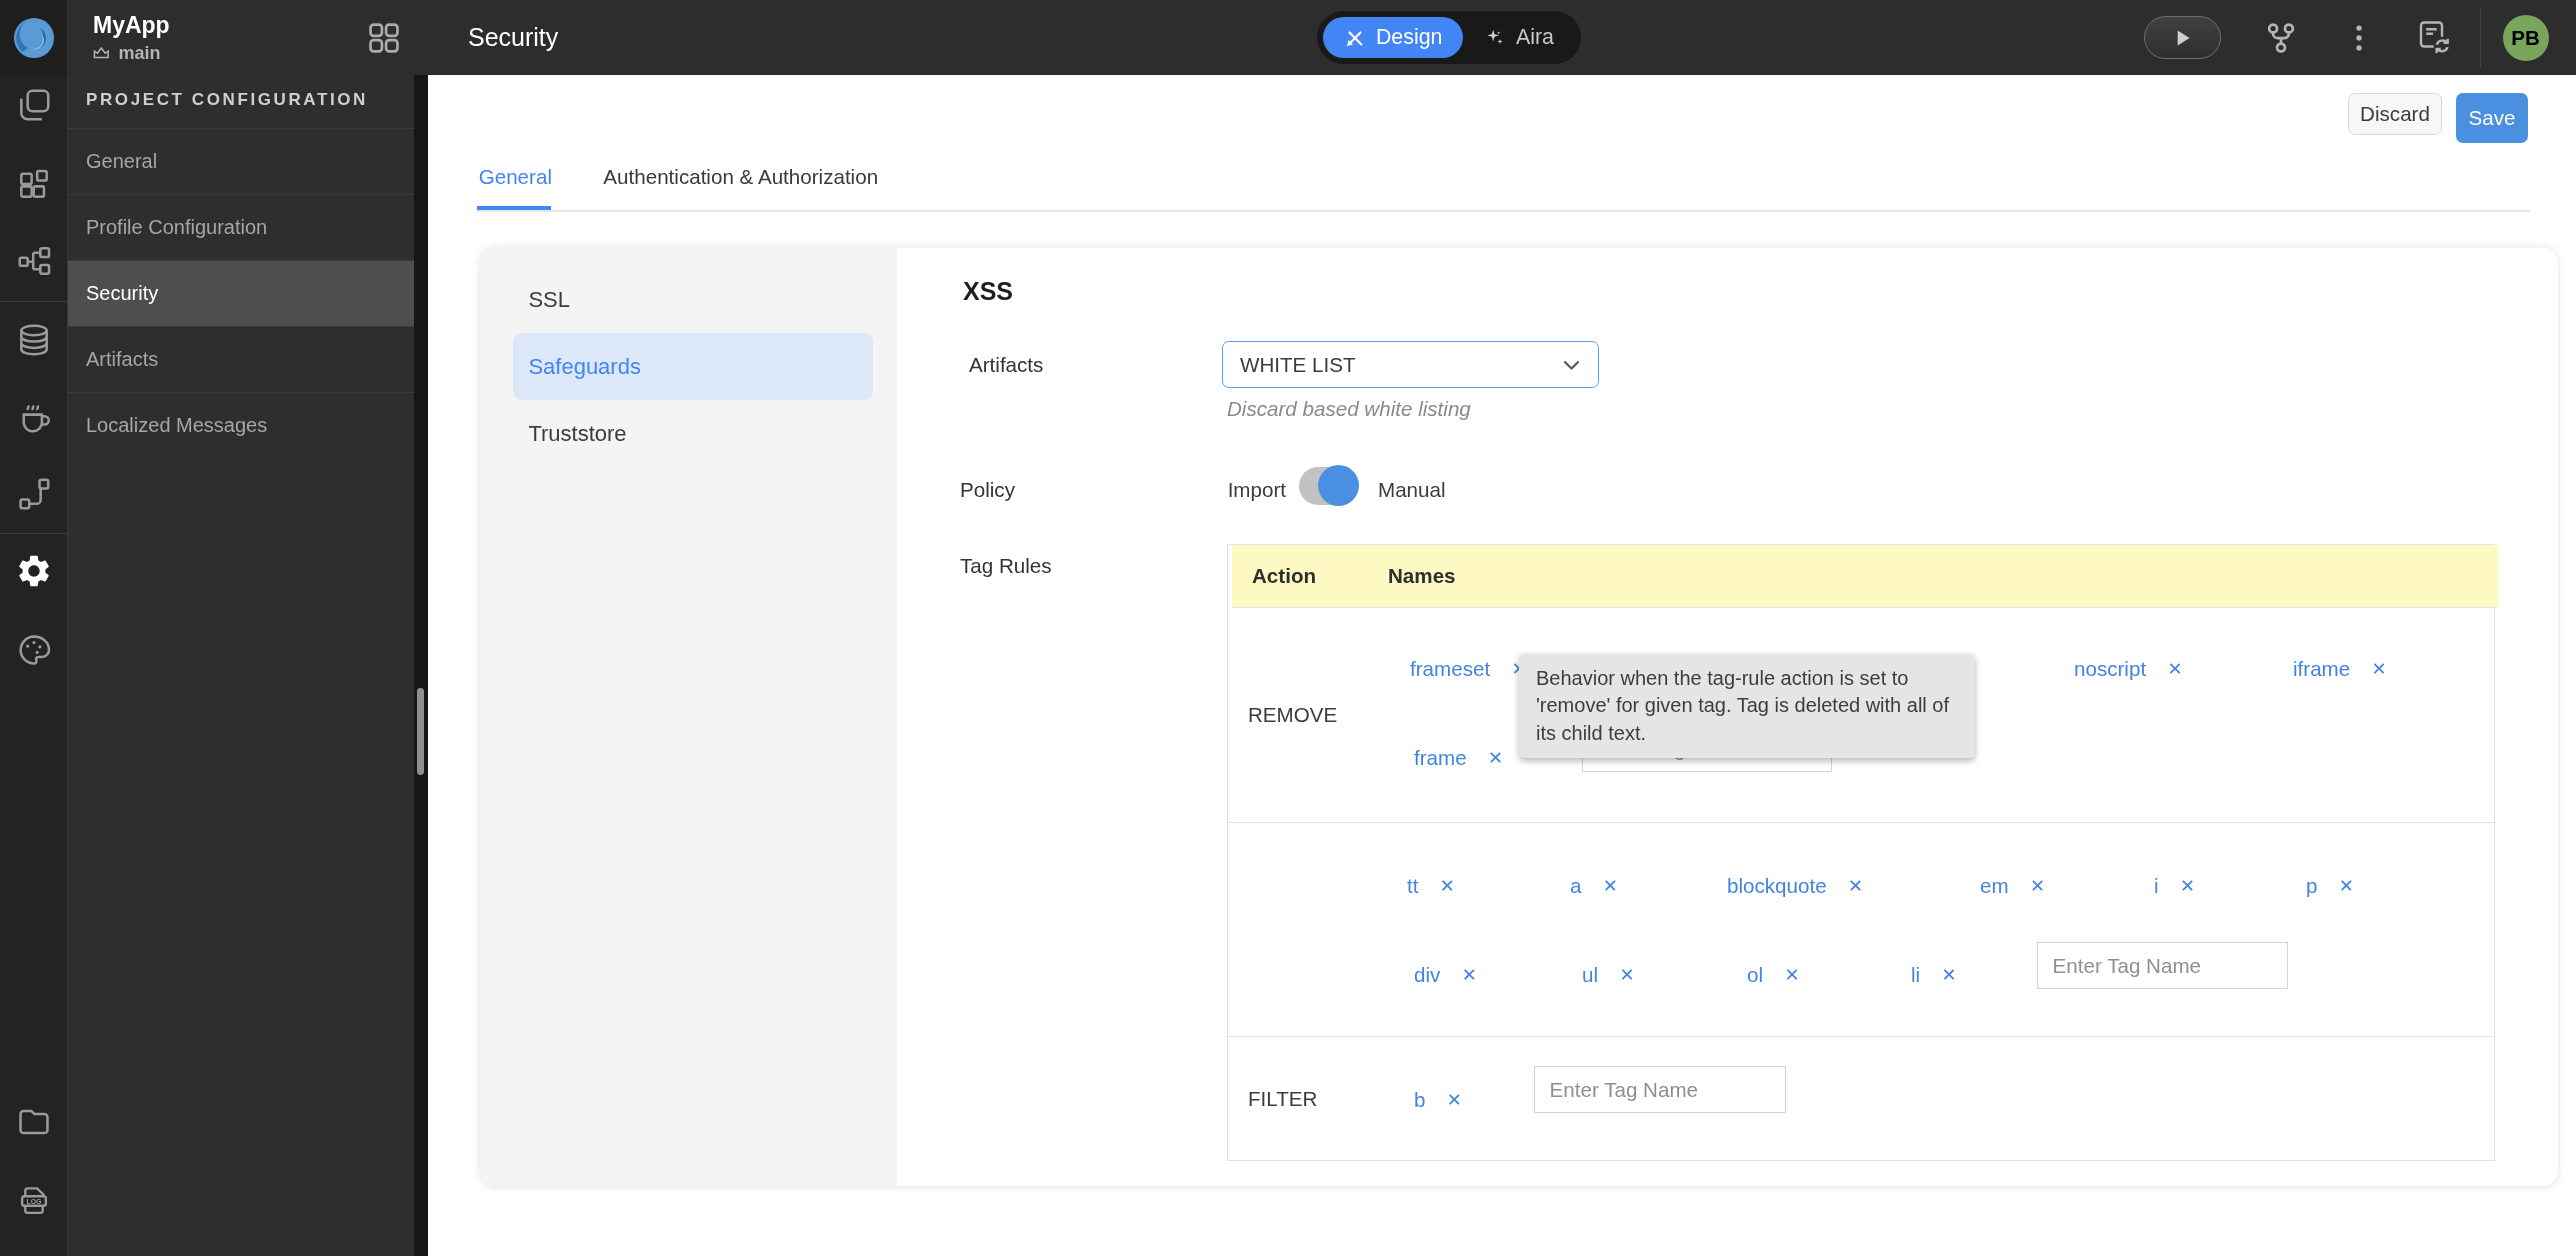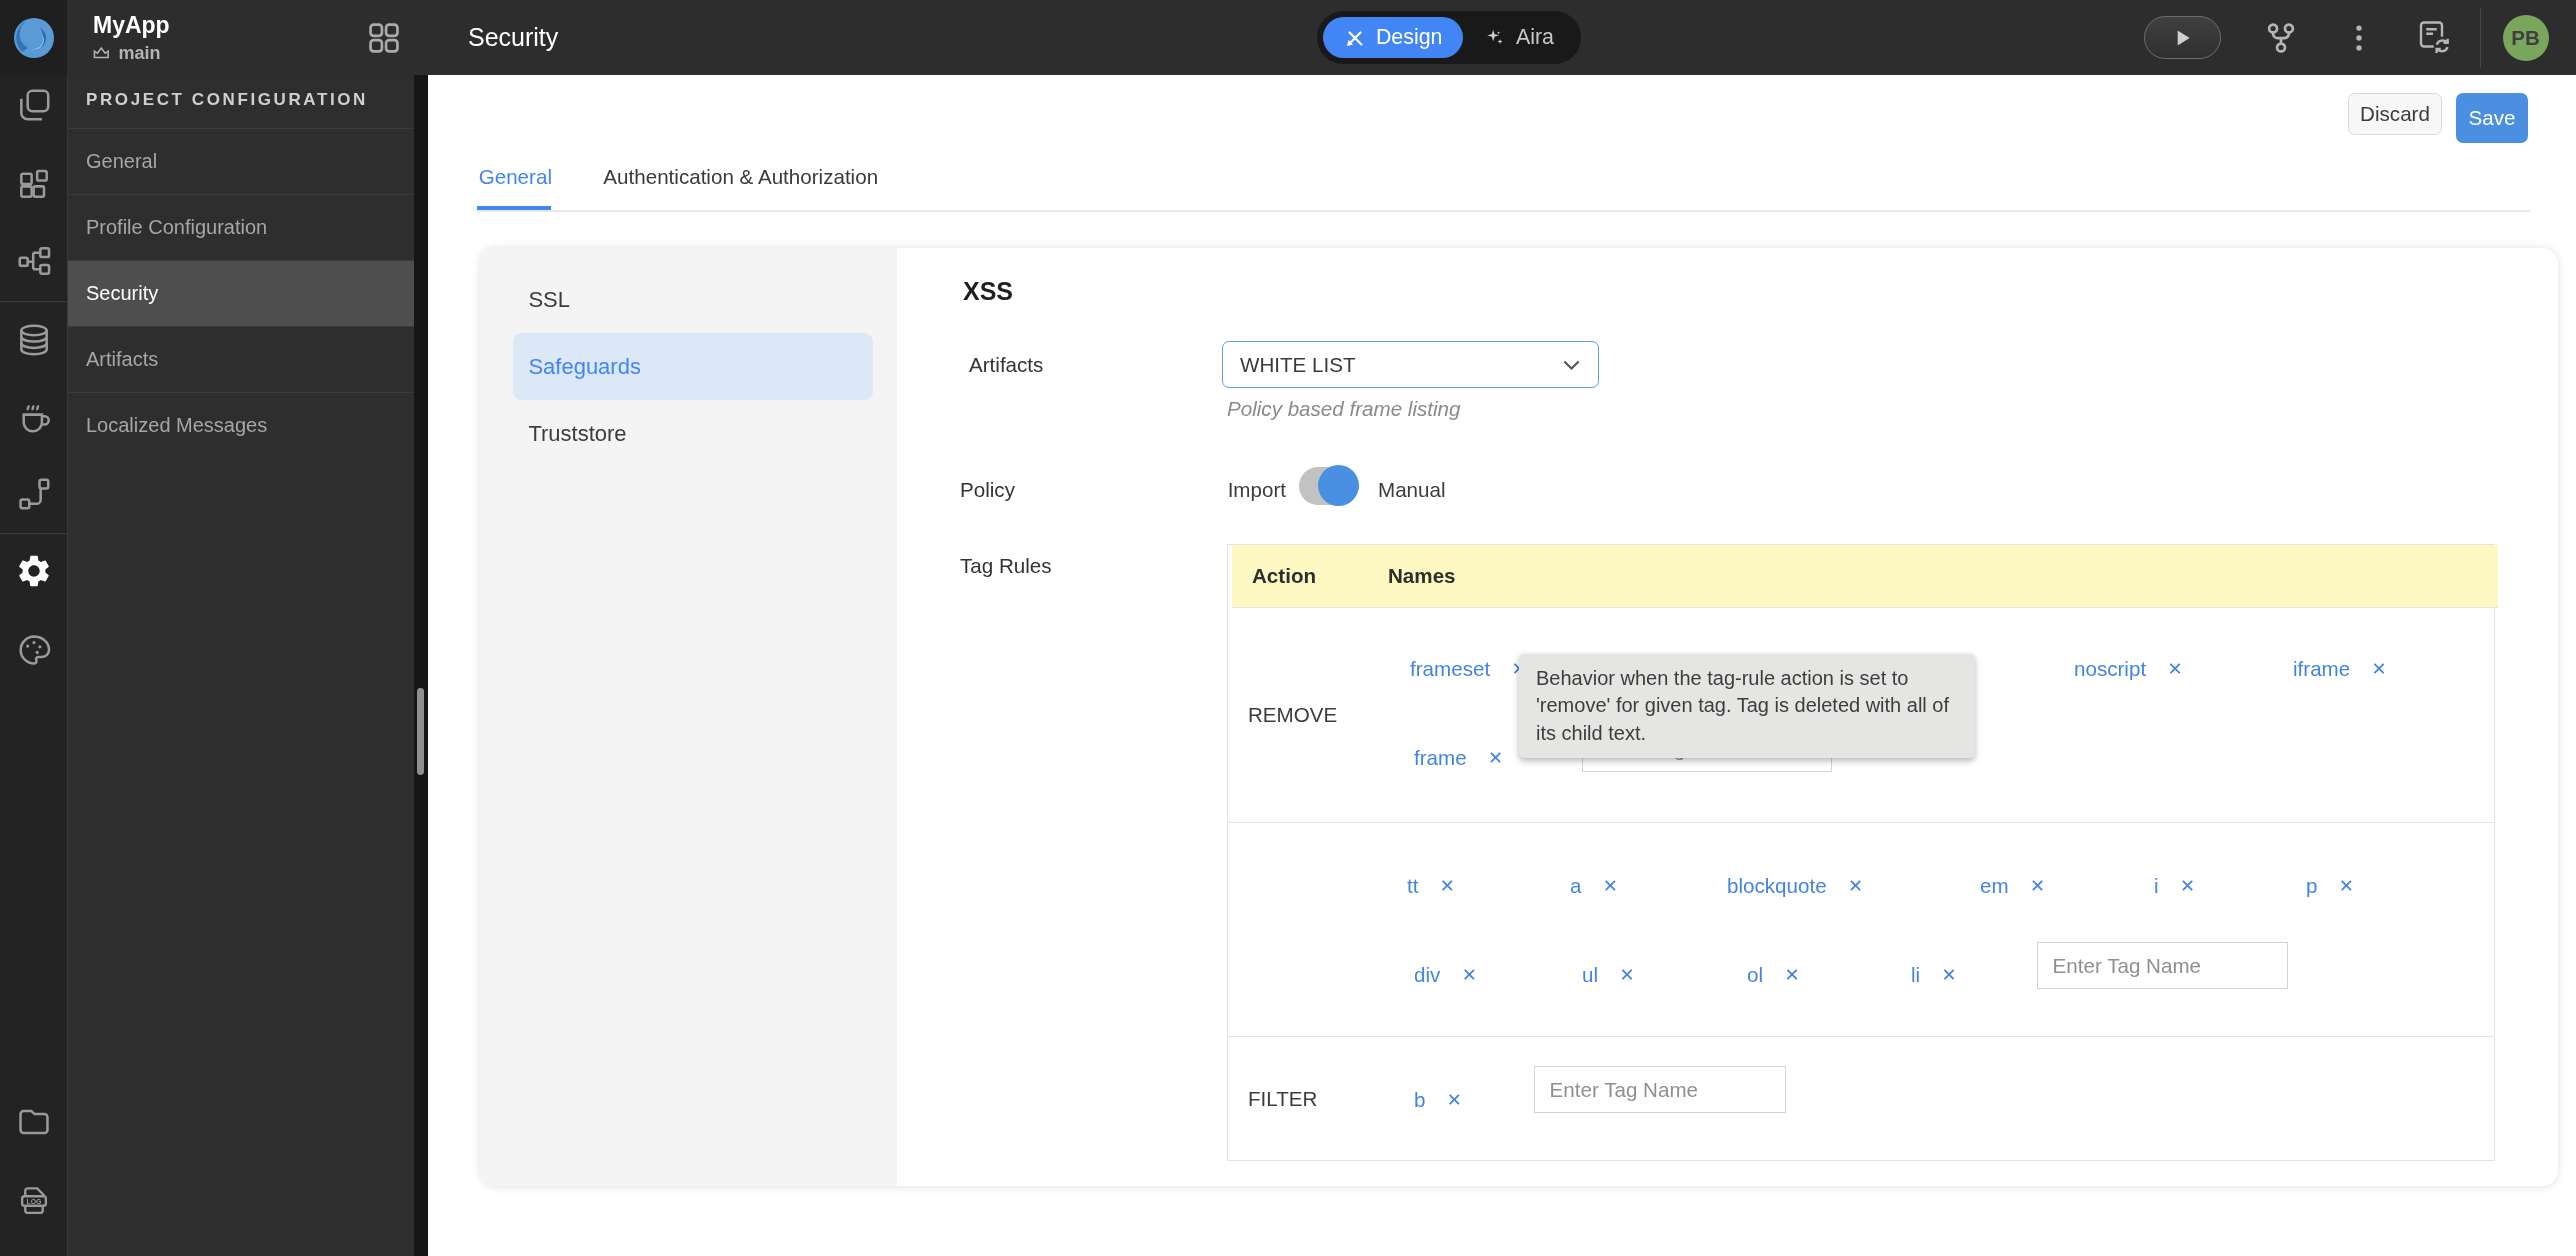--- a/index.html
+++ b/index.html
@@ -23,21 +23,21 @@
               padding:0 20.6px; font-size:21.4px; cursor:pointer; border:none; background:none; }
   .mode-btn.active { background:#4285f4; color:#fff; }
   .mode-btn.inactive { color:#c9c9c9; }
   #right-icons { position:absolute; right:0; top:0; height:75px; display:flex; align-items:center; }
   #play-pill { width:77px; height:43px; border:1.7px solid #6e6e6e; border-radius:21.4px;
                background:linear-gradient(#404040,#2f2f2f); display:flex; align-items:center;
                justify-content:center; cursor:pointer; }
   .tb-icon { width:39px; height:39px; color:#b5b5b5; display:flex; align-items:center;
              justify-content:center; cursor:pointer; }
   #tb-divider { width:0.9px; height:60px; background:#454545; margin:0 22px 0 26px; }
-  #avatar { width:46px; height:46px; border-radius:50%; background:#7aa65c; color:#404040;
+  #avatar { width:46px; height:46px; border-radius:50%; background:#7aa65c; color:#000000;
             font-size:20.6px; font-weight:700; display:flex; align-items:center; justify-content:center;
             margin-right:27.4px; cursor:pointer; }
 
   
   #rail { position:absolute; left:0; top:75px; width:67px; height:1181px; background:#232323; }
   .rail-icon { position:absolute; left:14.6px; width:38px; height:38px; color:#9a9a9a; cursor:pointer; }
   .rail-icon.active { color:#ffffff; }
   .rail-div { position:absolute; left:0; width:67px; height:0.9px; background:#3a3a3a; }
 
   
@@ -309,21 +309,21 @@
 
     <div id="xss-title" style="top:29px">XSS</div>
 
     <div class="form-label" style="left:489px; top:105px">Artifacts</div>
     <div id="strategy-select">
       <span>WHITE LIST</span>
       <svg width="19" height="12" viewBox="0 0 16 10" fill="none" stroke="#555" stroke-width="1.8">
         <path d="M2 2l6 6 6-6"></path>
       </svg>
     </div>
-    <div id="strategy-help">Policy based frame listing</div>
+    <div id="strategy-help">Discard based white listing</div>
 
     <div class="form-label" style="left:480px; top:230px">Policy</div>
     <div id="policy-import">Import</div>
     <div id="policy-toggle">
       <div id="toggle-knob"></div>
     </div>
     <div id="policy-manual">Manual</div>
 
     <div class="form-label" style="left:480px; top:306px">Tag Rules</div>
 

